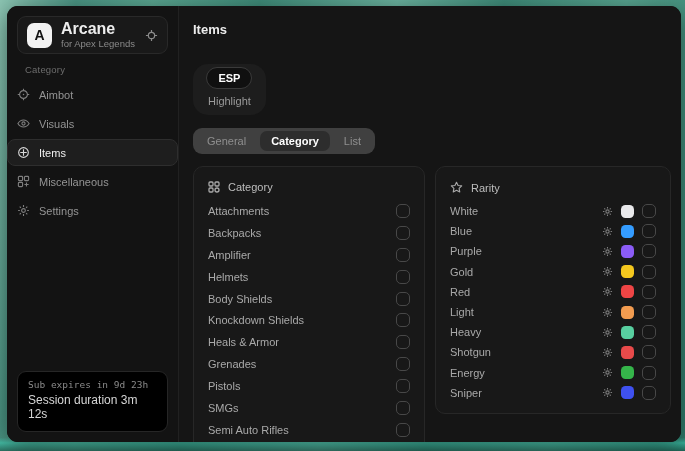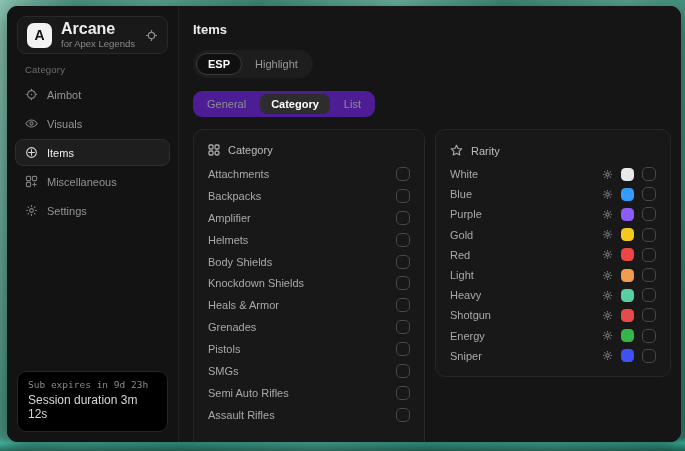--- a/index.html
+++ b/index.html
@@ -23,44 +23,44 @@
   }
   .logo-tile{
     width:25px; height:25px; border-radius:7px; background:#f2f2f2; color:#111;
     display:flex; align-items:center; justify-content:center; font-weight:bold; font-size:14px;
   }
   .logo-text{ flex:1; line-height:1.15; }
   .logo-name{ color:#ededed; font-size:16px; font-weight:bold; }
   .logo-sub{ color:#8a8a8a; font-size:9.5px; margin-top:0; }
   .logo-badge{ color:#8b8b8b; display:flex; }
   .section-label{ color:#6d6d6d; font-size:9.5px; margin:10px 0 6px 18px; letter-spacing:.2px; }
-  .nav{ display:flex; flex-direction:column; gap:2px; padding:0 8px; }
+  .nav{ display:flex; flex-direction:column; gap:2px; padding:0 0; }
   .nav-item{
     display:flex; align-items:center; gap:9px; height:27px; padding:0 9px;
     border:1px solid transparent; border-radius:8px; color:#949494; font-size:11px; cursor:pointer;
   }
   .nav-item .nicon{ display:flex; color:#7e7e7e; }
   .nav-item.active{ background:#1e1e1e; border-color:#2e2e2e; color:#efefef; }
   .nav-item.active .nicon{ color:#d8d8d8; }
   .sub-card{
     position:absolute; left:10px; right:10px; bottom:10px;
     background:#000000; border:1px solid #262626; border-radius:9px; padding:7px 10px 10px;
   }
   .sub-line1{ font-family:"DejaVu Sans Mono","Liberation Mono",monospace; font-size:9.5px; color:#8a8a8a; }
   .sub-line2{ font-size:12px; color:#d6d6d6; margin-top:3px; }
   
   .main{ flex:1; position:relative; background:#151515; padding:16px 13px 0 14px; }
   .page-title{ color:#ececec; font-size:13px; font-weight:bold; }
   .segmented{
-    margin-top:13px; display:inline-flex; align-items:center; background:#1d1d1d;
-    border-radius:15px; padding:3px; gap:1px;
+    margin-top:27px; display:inline-flex; align-items:center; background:#1d1d1d;
+    border-radius:15px; padding:3px; gap:1px;flex-direction:column;
   }
   .seg-opt{ font-size:11px; color:#9a9a9a; padding:4px 11px; border:1px solid transparent; border-radius:12px; cursor:pointer; }
   .seg-opt.active{ background:#101010; border-color:#3a3a3a; color:#fdfdfd; font-weight:bold; }
-  .tabs{ margin-top:13px; display:inline-flex; background:#4c1d95; border-radius:9px; padding:3px; gap:3px; }
+  .tabs{ margin-top:13px; display:inline-flex; background:#404040; border-radius:9px; padding:3px; gap:3px; }
   .tab{ font-size:11px; color:#8f8f8f; padding:4px 11px; border-radius:7px; cursor:pointer; }
   .tab.active{ background:#2d2d2d; color:#ffffff; font-weight:bold; }
   .columns{ margin-top:12px; display:flex; gap:10px; align-items:flex-start; }
   .card{ background:#181818; border:1px solid #272727; border-radius:10px; padding:9px 14px 10px; }
   .card.category-card{ width:232px; height:352px; }
   .card.rarity-card{ width:236px;text-align:right; }
   .card-header{ display:flex; align-items:center; gap:8px; color:#bdbdbd; font-size:11px; padding:5px 0 7px; }
   .card-header .hicon{ display:flex; color:#a9a9a9; }
   .row{ display:flex; align-items:center; justify-content:space-between; }
   .category-card .row{ height:21.9px; }

